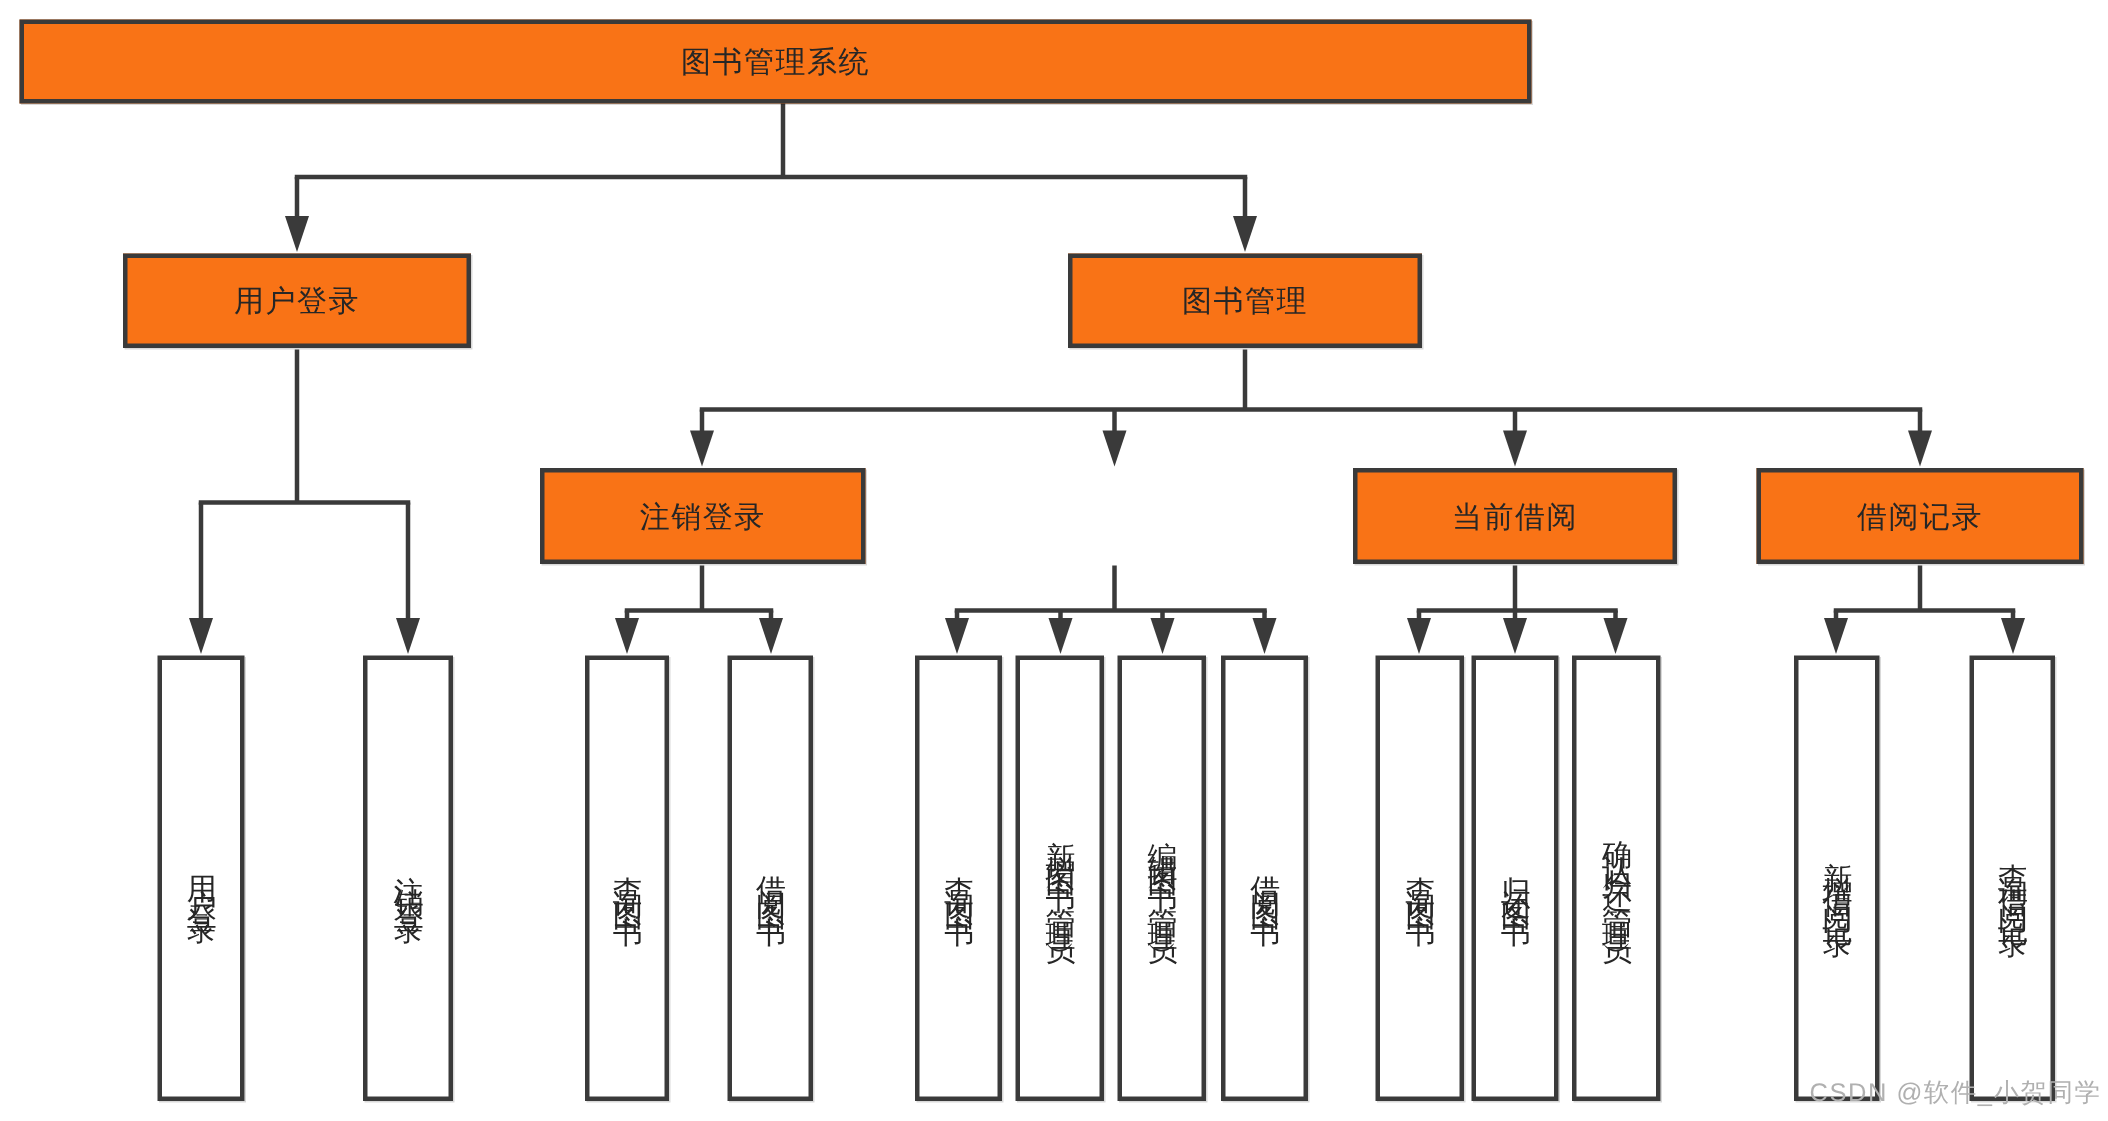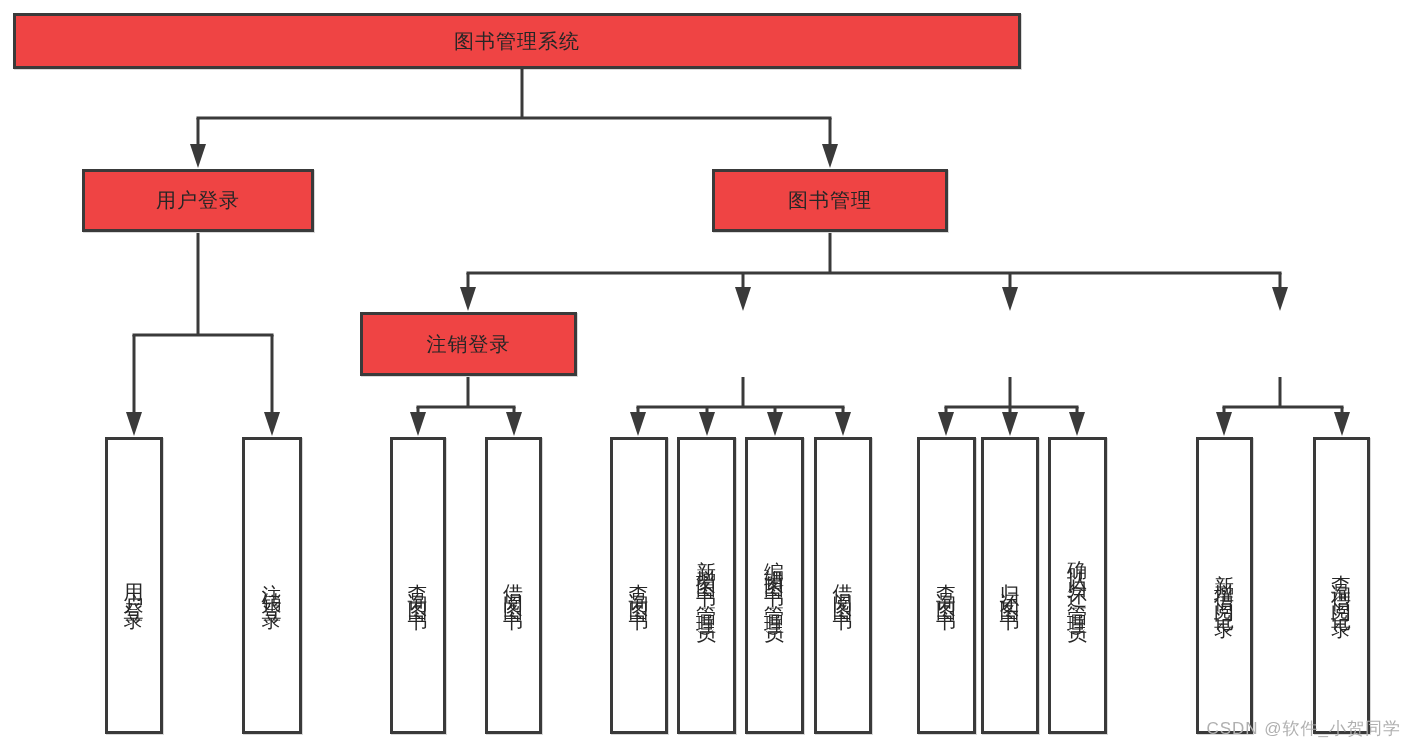--- a/index.html
+++ b/index.html
@@ -18,21 +18,21 @@
   .wires {
     position: absolute;
     left: 0;
     top: 0;
     pointer-events: none;
   }
   .box {
     position: absolute;
     box-sizing: border-box;
     border: 3px solid #3a3a3a;
-    background: #ef4444;
+    background: #f97316;
     display: flex;
     align-items: center;
     justify-content: center;
     font-size: 20px;
     color: #262626;
     letter-spacing: 1px;
     box-shadow: 1px 1px 0 rgba(0,0,0,0.15);
   }
   .vbox {
     position: absolute;
@@ -135,20 +135,22 @@
       <polygon points="1334,412 1350,412 1342,436"></polygon>
     </g>
   </svg>
 
   <div class="box" style="left:13px; top:13px; width:1008px; height:56px;">图书管理系统</div>
 
   <div class="box" style="left:82px; top:169px; width:232px; height:63px;">用户登录</div>
   <div class="box" style="left:712px; top:169px; width:236px; height:63px;">图书管理</div>
 
   <div class="box" style="left:360px; top:312px; width:217px; height:64px;">注销登录</div>
+  <div class="box" style="left:902px; top:312px; width:216px; height:64px;">当前借阅</div>
+  <div class="box" style="left:1171px; top:312px; width:218px; height:64px;">借阅记录</div>
 
   <div class="vbox" style="left:105px; top:437px; width:58px; height:297px;">用户登录</div>
   <div class="vbox" style="left:242px; top:437px; width:60px; height:297px;">注销登录</div>
 
   <div class="vbox" style="left:390px; top:437px; width:56px; height:297px;">查询图书</div>
   <div class="vbox" style="left:485px; top:437px; width:57px; height:297px;">借阅图书</div>
 
   <div class="vbox" style="left:610px; top:437px; width:58px; height:297px;">查询图书</div>
   <div class="vbox" style="left:677px; top:437px; width:59px; height:297px;">新增图书（管理员）</div>
   <div class="vbox" style="left:745px; top:437px; width:59px; height:297px;">编辑图书（管理员）</div>

